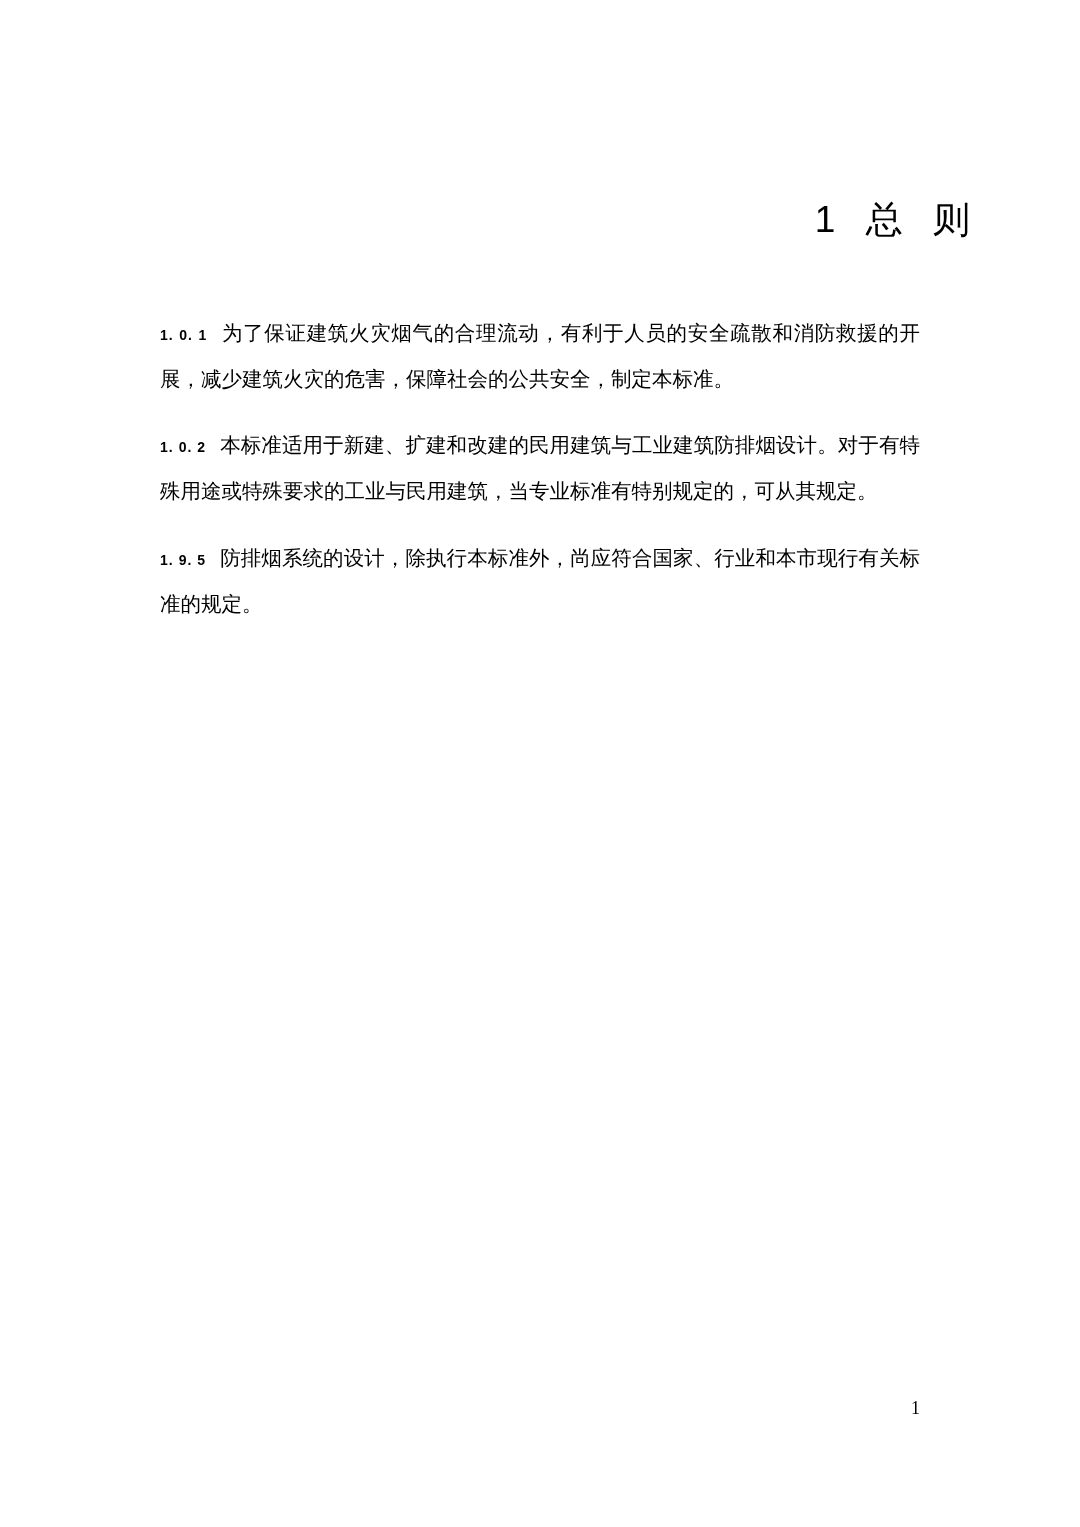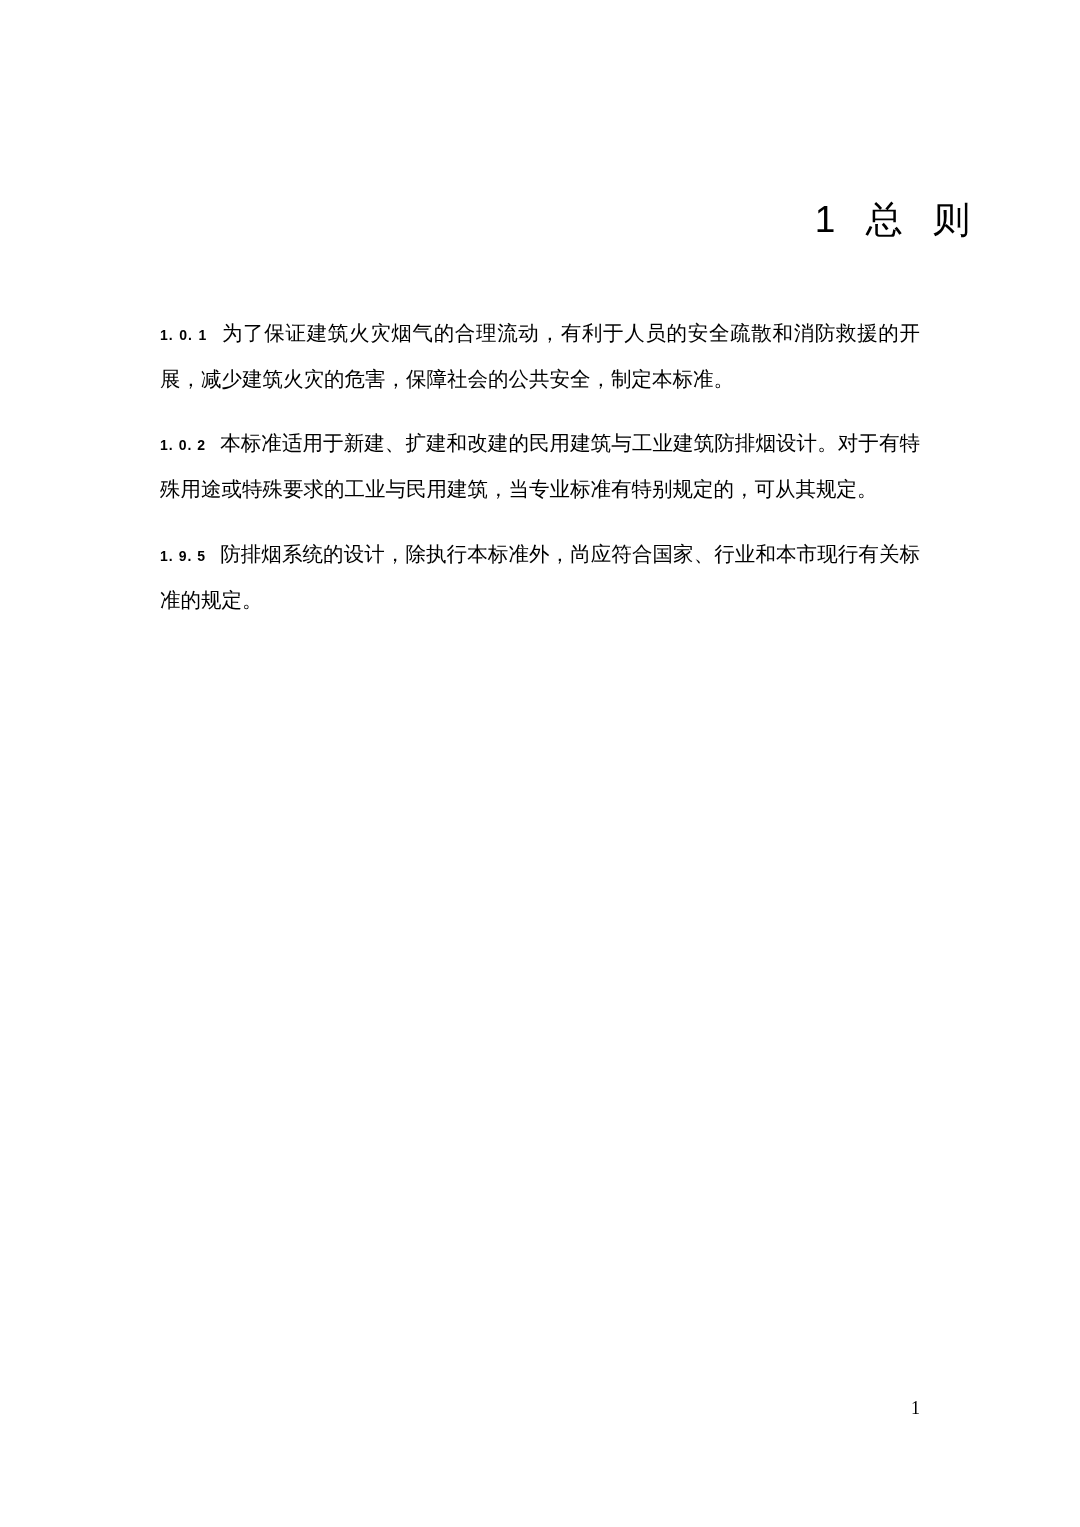--- a/index.html
+++ b/index.html
@@ -41,21 +41,21 @@
     text-justify: inter-ideograph;
   }
   .clause .num {
     font-family: "Liberation Sans", "DejaVu Sans", sans-serif;
     font-weight: bold;
     font-size: 14px;
     letter-spacing: 1px;
     margin-right: 14px;
   }
   .clause .txt {
-    font-family: Liberation Serif, serif;
+    font-family: Liberation Mono, monospace;
   }
   .folio {
     position: absolute;
     right: 160px;
     top: 1398px;
     font-family: "Liberation Serif", "DejaVu Serif", serif;
     font-size: 18px;
   }
 </style>
 </head>

